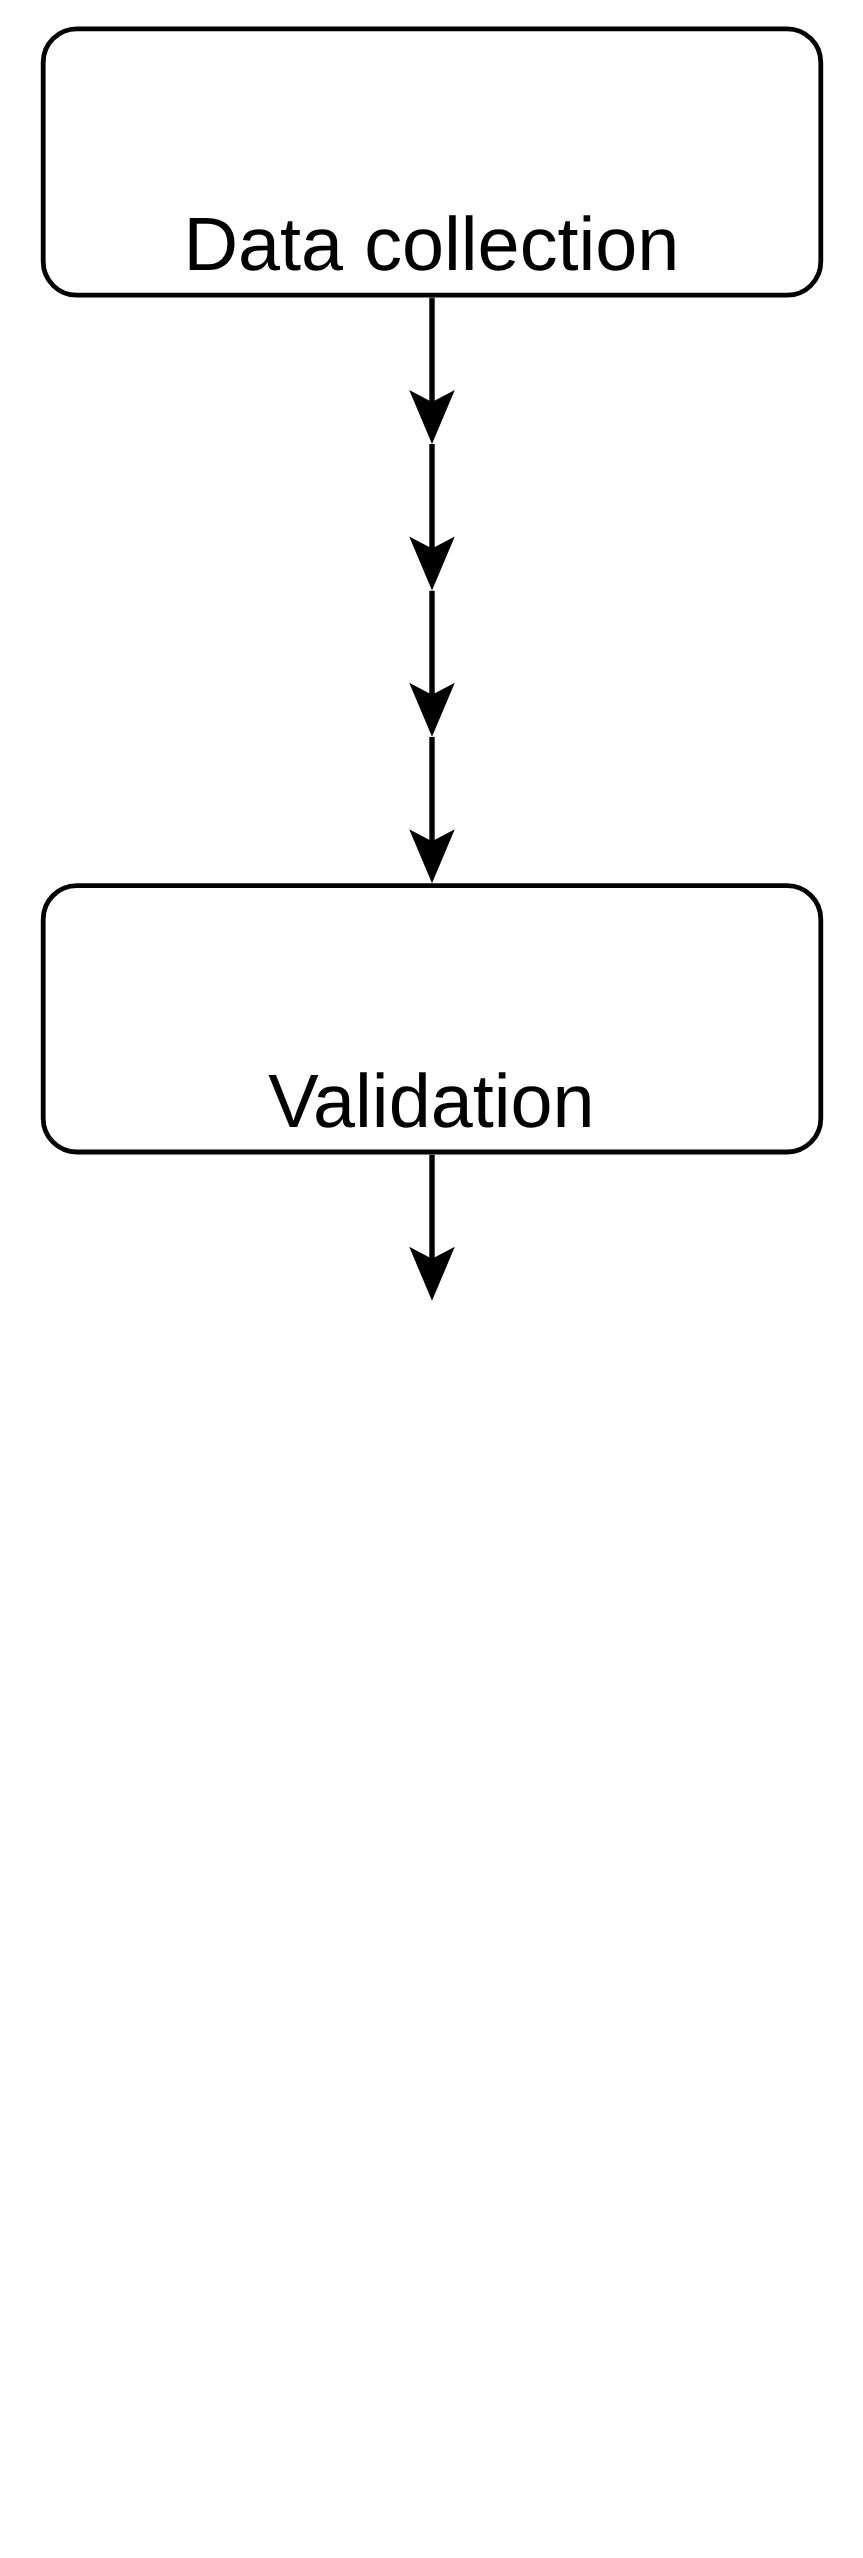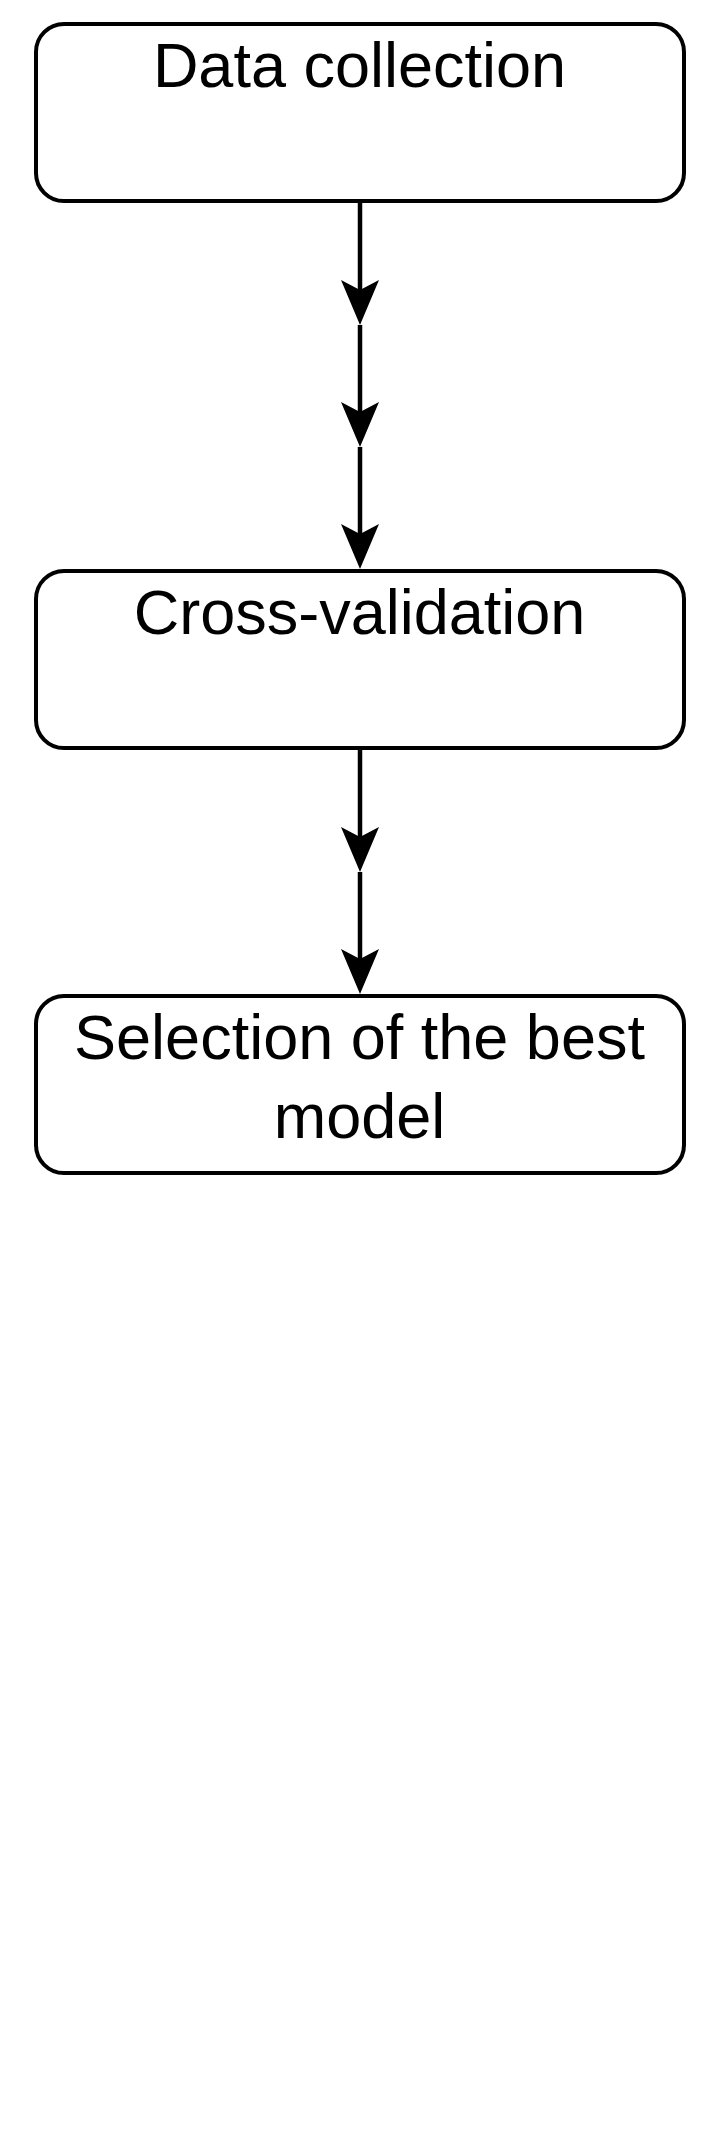--- a/index.html
+++ b/index.html
@@ -16,26 +16,26 @@
   .flowchart {
     width: 719px;
     padding-top: 22px;
     display: flex;
     flex-direction: column;
     align-items: center;
   }
   .node {
     box-sizing: border-box;
     width: 652px;
-    height: 181px;
+    height: 226px;
     background: #ffffff;
     border: 4px solid #000000;
     border-radius: 30px;
     display: flex;
-    align-items: flex-start;
+    align-items: flex-end;
     justify-content: center;
     flex: 0 0 auto;
   }
   .node .label {
     font-size: 63px;
     line-height: 1.25;
     color: #000000;
     text-align: center;
     padding: 0 28px;
     letter-spacing: 0px;
@@ -66,32 +66,29 @@
     <line x1="22" y1="0" x2="22" y2="92" stroke="#000000" stroke-width="4.5"></line>
     <polygon points="22,122 3,77 22,87 41,77" fill="#000000"></polygon>
   </svg>
 
 
   <svg class="connector" viewBox="0 0 44 122" aria-hidden="true">
     <line x1="22" y1="0" x2="22" y2="92" stroke="#000000" stroke-width="4.5"></line>
     <polygon points="22,122 3,77 22,87 41,77" fill="#000000"></polygon>
   </svg>
 
+
+  <svg class="connector" viewBox="0 0 44 122" aria-hidden="true">
+    <line x1="22" y1="0" x2="22" y2="92" stroke="#000000" stroke-width="4.5"></line>
+    <polygon points="22,122 3,77 22,87 41,77" fill="#000000"></polygon>
+  </svg>
+
   <div class="node">
-    <span class="label">Cross-validation</span>
+    <span class="label">Validation</span>
   </div>
 
   <svg class="connector" viewBox="0 0 44 122" aria-hidden="true">
     <line x1="22" y1="0" x2="22" y2="92" stroke="#000000" stroke-width="4.5"></line>
     <polygon points="22,122 3,77 22,87 41,77" fill="#000000"></polygon>
   </svg>
 
 
-  <svg class="connector" viewBox="0 0 44 122" aria-hidden="true">
-    <line x1="22" y1="0" x2="22" y2="92" stroke="#000000" stroke-width="4.5"></line>
-    <polygon points="22,122 3,77 22,87 41,77" fill="#000000"></polygon>
-  </svg>
-
-  <div class="node">
-    <span class="label">Selection of the best model</span>
-  </div>
-
 </div>
 
 </body></html>

